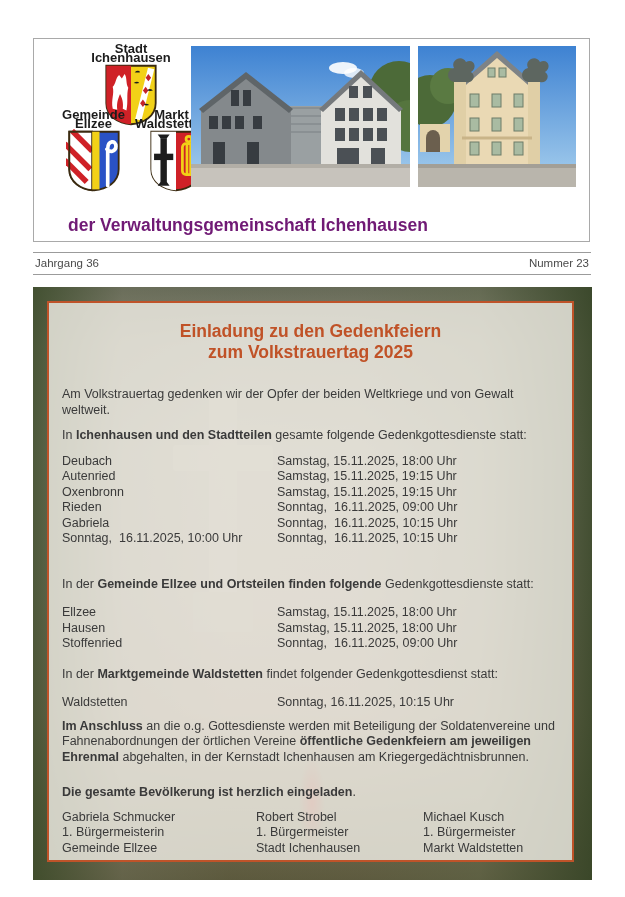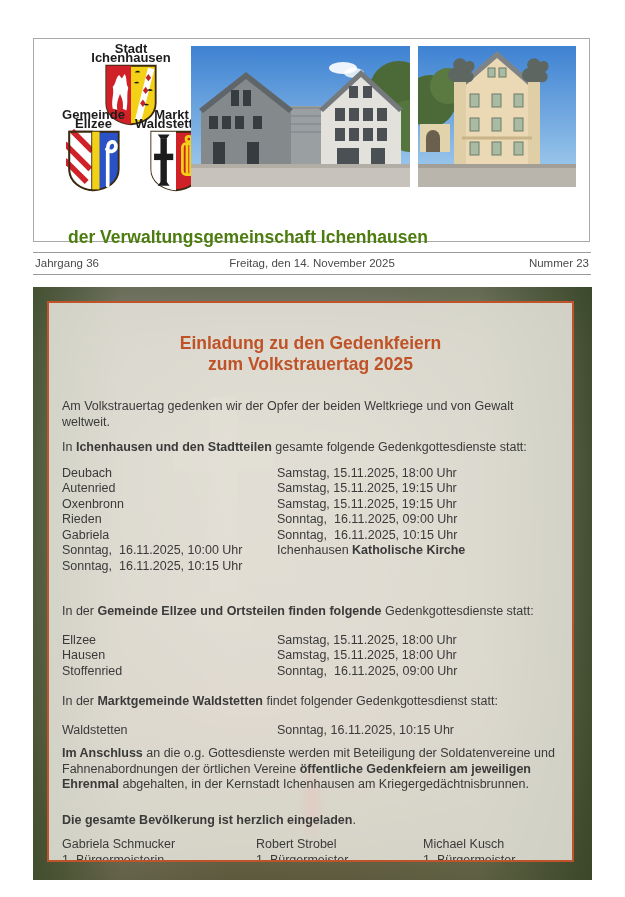--- a/index.html
+++ b/index.html
@@ -22,22 +22,22 @@
   .crest-right-label{position:absolute;left:78px;top:68px;width:75px;}
   .crest-right{position:absolute;left:92px;top:86px;}
   .photo{position:absolute;top:7px;height:141px;overflow:hidden;}
   .photo1{left:157px;width:219px;}
   .photo2{left:384px;width:158px;}
   .masthead-title{
     position:absolute;left:34px;top:139px;
     font-size:41px;font-weight:bold;letter-spacing:-1px;color:#c22b3a;
   }
   .masthead-subtitle{
-    position:absolute;left:34px;top:188px;
-    font-size:17.5px;font-weight:bold;color:#4d7c0f;
+    position:absolute;left:34px;top:176px;
+    font-size:17.5px;font-weight:bold;color:#701a75;
   }
   
   .issue-bar{position:absolute;left:33px;top:252px;width:558px;height:21px;
     border-top:1px solid #9b9b9b;border-bottom:1px solid #9b9b9b;}
   .issue-bar span{position:absolute;top:4px;font-size:11.5px;color:#4a4a4a;}
   .issue-vol{left:2px;}
   .issue-date{left:0;right:0;text-align:center;}
   .issue-num{right:2px;}
   
   .notice-box{
@@ -45,21 +45,21 @@
     background:
       linear-gradient(90deg, rgba(62,77,44,.85) 0%, rgba(122,122,102,.45) 16%, rgba(154,148,132,.15) 35%, rgba(142,136,118,.2) 58%, rgba(106,112,84,.5) 80%, rgba(56,70,40,.9) 100%),
       linear-gradient(180deg, #5d6350 0%, #8c8a77 10%, #a8a192 28%, #aa9a8c 52%, #a18874 72%, #6d6747 88%, #514f31 100%);
   }
   .candle-glow{position:absolute;left:266px;top:470px;width:26px;height:90px;
     background:radial-gradient(closest-side, rgba(178,32,24,.8), rgba(178,32,24,0));}
   .memorial-cross{position:absolute;left:130px;top:110px;opacity:.5;}
   .notice-panel{
     position:absolute;left:14px;top:14px;width:527px;height:561px;
     border:2px solid #bf5329;background:rgba(236,233,225,0.84);
-    box-sizing:border-box;padding:24px 13px 0 13px;overflow:hidden;
+    box-sizing:border-box;padding:12px 13px 0 13px;overflow:hidden;
   }
   .notice-heading{margin-top:6px;text-align:center;font-size:17.5px;font-weight:bold;
     color:#c05227;line-height:21px;}
   .para{font-size:12.5px;line-height:15.5px;color:#3a3a3a;}
   .mt-intro{margin-top:24px;}
   .lead1{margin-top:10px;}
   .lead2{margin-top:30px;}
   .lead3{margin-top:15px;}
   .b{font-weight:bold;}
   .sched{margin-top:10px;display:grid;grid-template-columns:215px auto;
@@ -217,21 +217,20 @@
     <path d="M44,92 h70" stroke="#c9b488" stroke-width="3"></path>
     <rect x="0" y="118" width="158" height="23" fill="#b9b5ac"></rect>
     <rect x="0" y="118" width="158" height="4" fill="#a39f96"></rect>
   </svg>
 
   <div class="masthead-subtitle">der Verwaltungsgemeinschaft Ichenhausen</div>
 </div>
 
 <div class="issue-bar">
   <span class="issue-vol">Jahrgang 36</span>
-  <span class="issue-date">Freitag, den 14. November 2025</span>
   <span class="issue-num">Nummer 23</span>
 </div>
 
 <div class="notice-box">
   <svg class="memorial-cross" width="120" height="260" viewBox="0 0 120 260">
     <rect x="46" y="0" width="28" height="200" rx="4" fill="#b5ad9c"></rect>
     <rect x="10" y="48" width="100" height="26" rx="4" fill="#b5ad9c"></rect>
     <rect x="30" y="195" width="60" height="40" rx="3" fill="#a79f8e"></rect>
   </svg>
   <div class="candle-glow"></div>
@@ -250,21 +249,20 @@
         <div class="t">Samstag, 15.11.2025, 18:00 Uhr</div>
       <div><span>Autenried</span><span class="b"></span></div>
         <div class="t">Samstag, 15.11.2025, 19:15 Uhr</div>
       <div><span>Oxenbronn</span><span class="b"></span></div>
         <div class="t">Samstag, 15.11.2025, 19:15 Uhr</div>
       <div><span>Rieden</span><span class="b"></span></div>
         <div class="t">Sonntag,  16.11.2025, 09:00 Uhr</div>
       <div><span>Gabriela</span><span class="b"></span></div>
         <div class="t">Sonntag,  16.11.2025, 10:15 Uhr</div>
         <div class="t">Sonntag,  16.11.2025, 10:00 Uhr</div>
-      <div><span>Ichenhausen </span><span class="b">Katholische Kirche</span></div>
         <div class="t">Sonntag,  16.11.2025, 10:15 Uhr</div>
     </div>
 
     <div class="para lead2"><span>In der </span><span class="b">Gemeinde Ellzee und Ortsteilen finden folgende</span><span> Gedenkgottesdienste statt:</span></div>
     <div class="sched sched2">
       <div><span>Ellzee</span></div>
         <div class="t">Samstag, 15.11.2025, 18:00 Uhr</div>
       <div><span>Hausen</span></div>
         <div class="t">Samstag, 15.11.2025, 18:00 Uhr</div>
       <div><span>Stoffenried</span></div>

